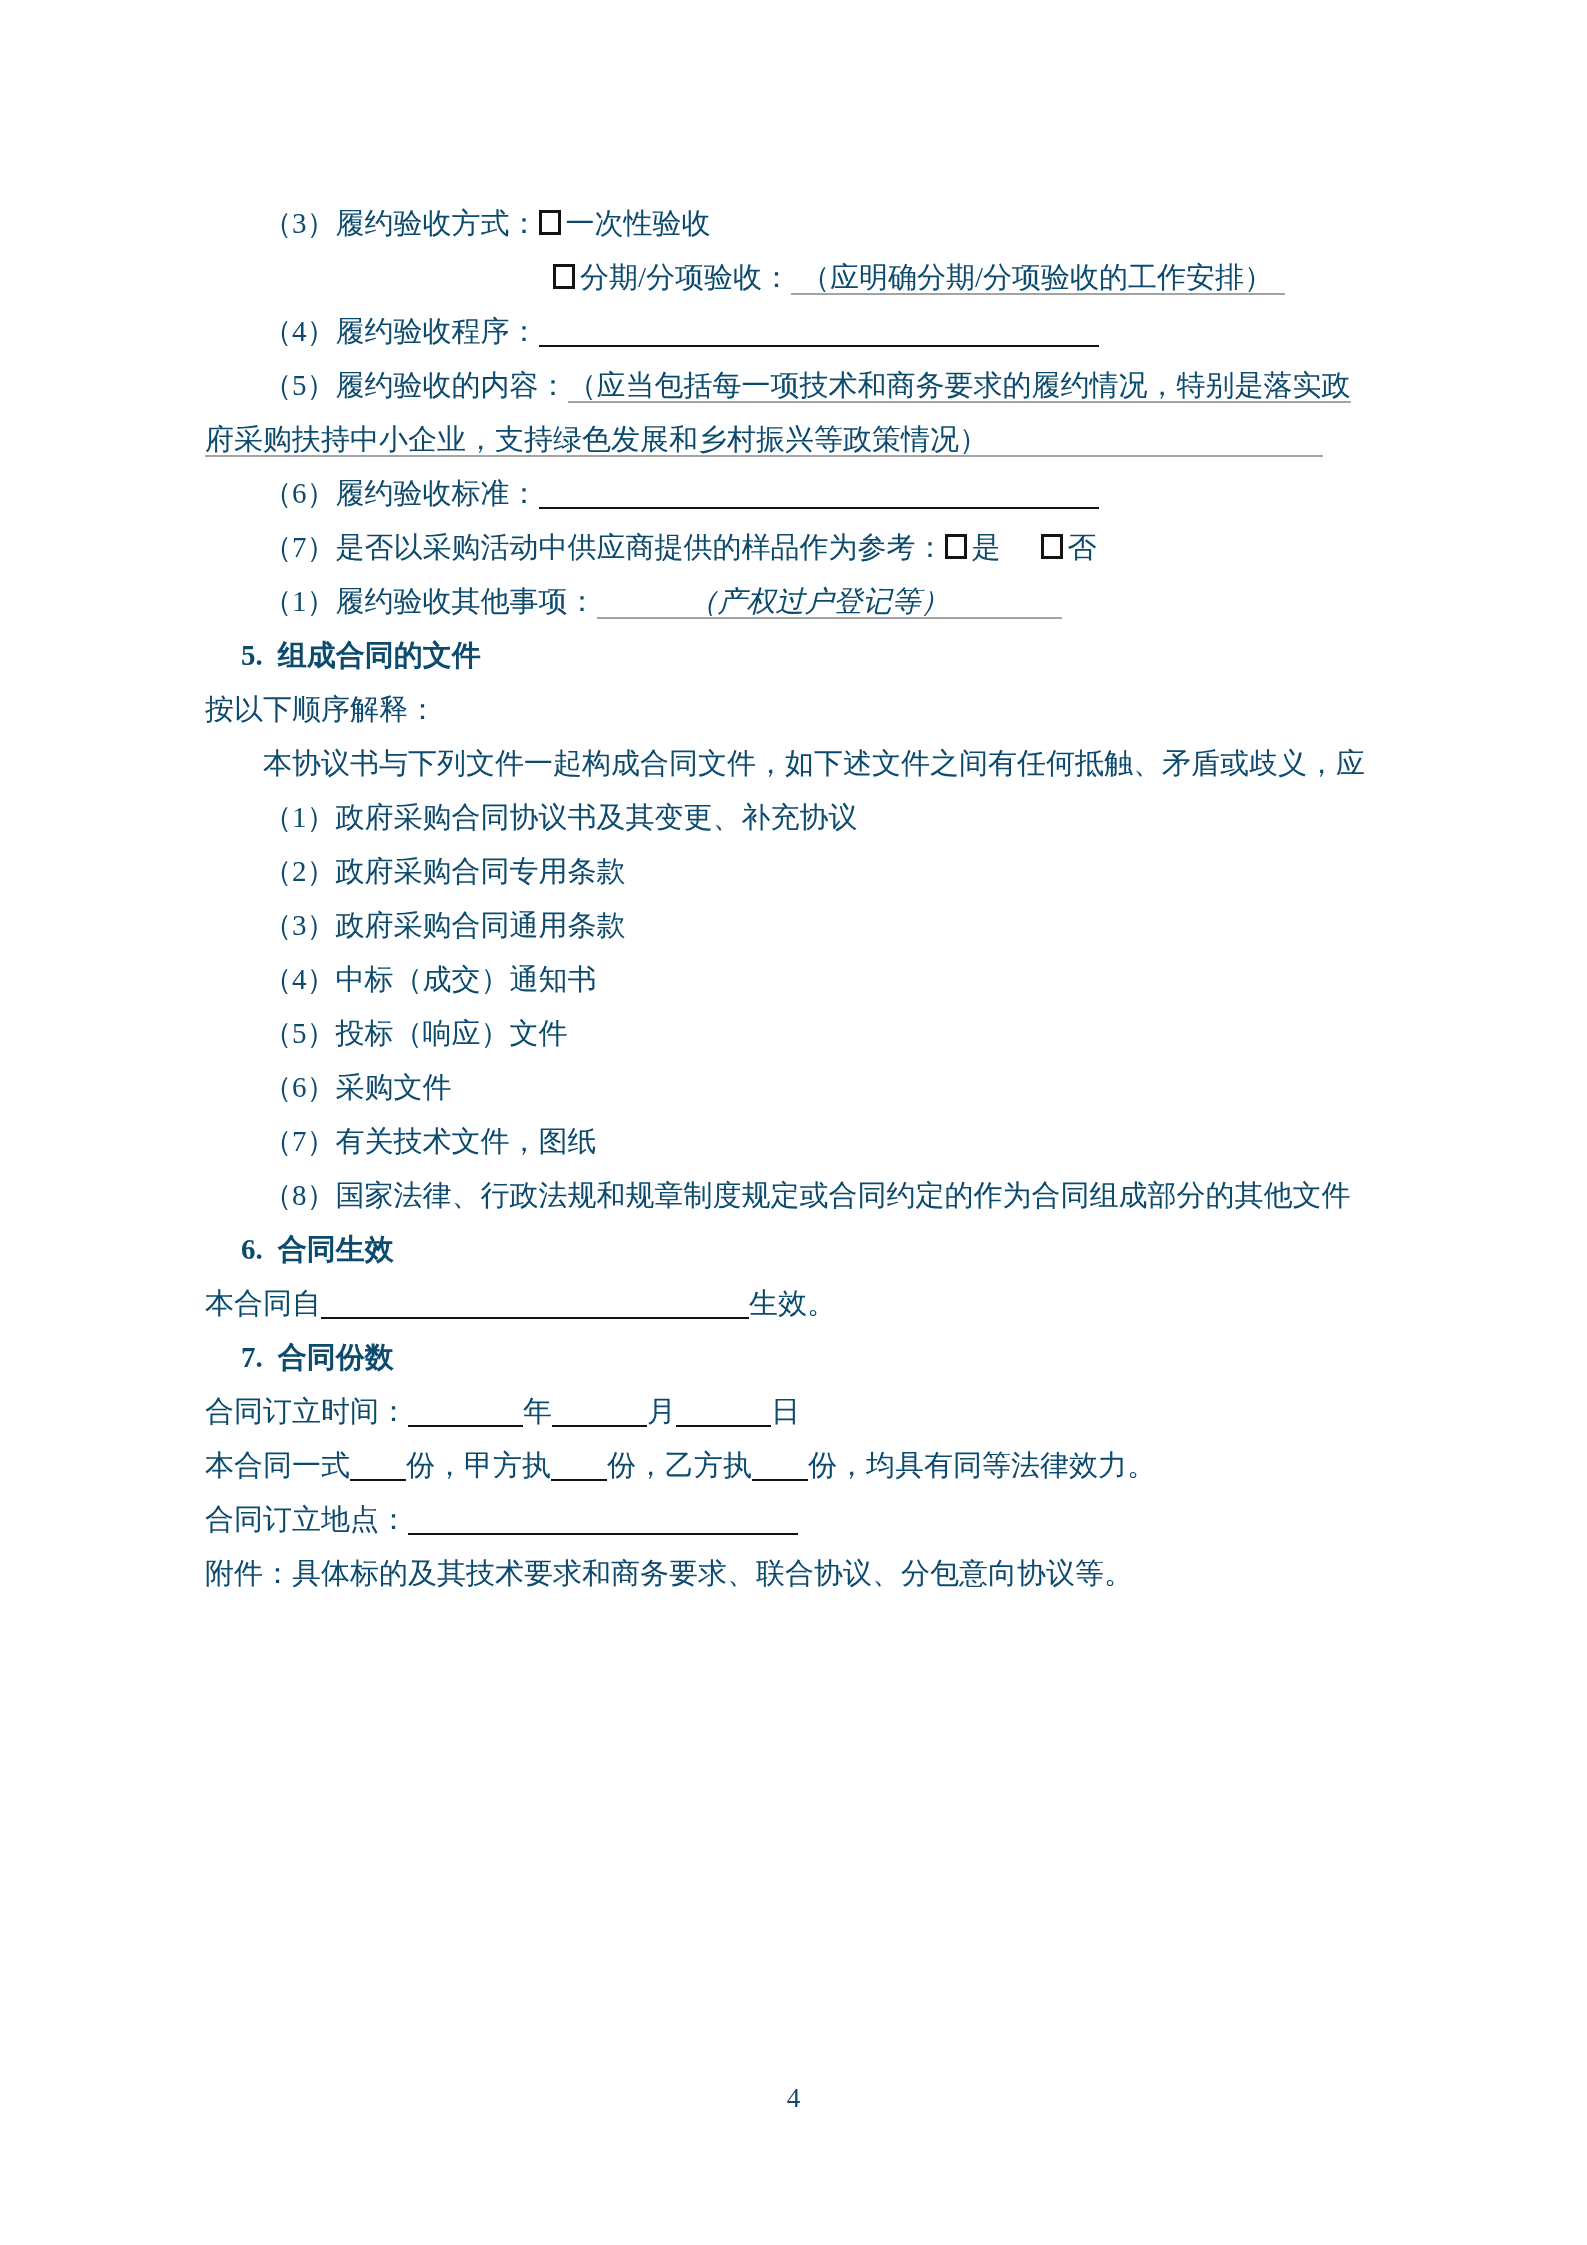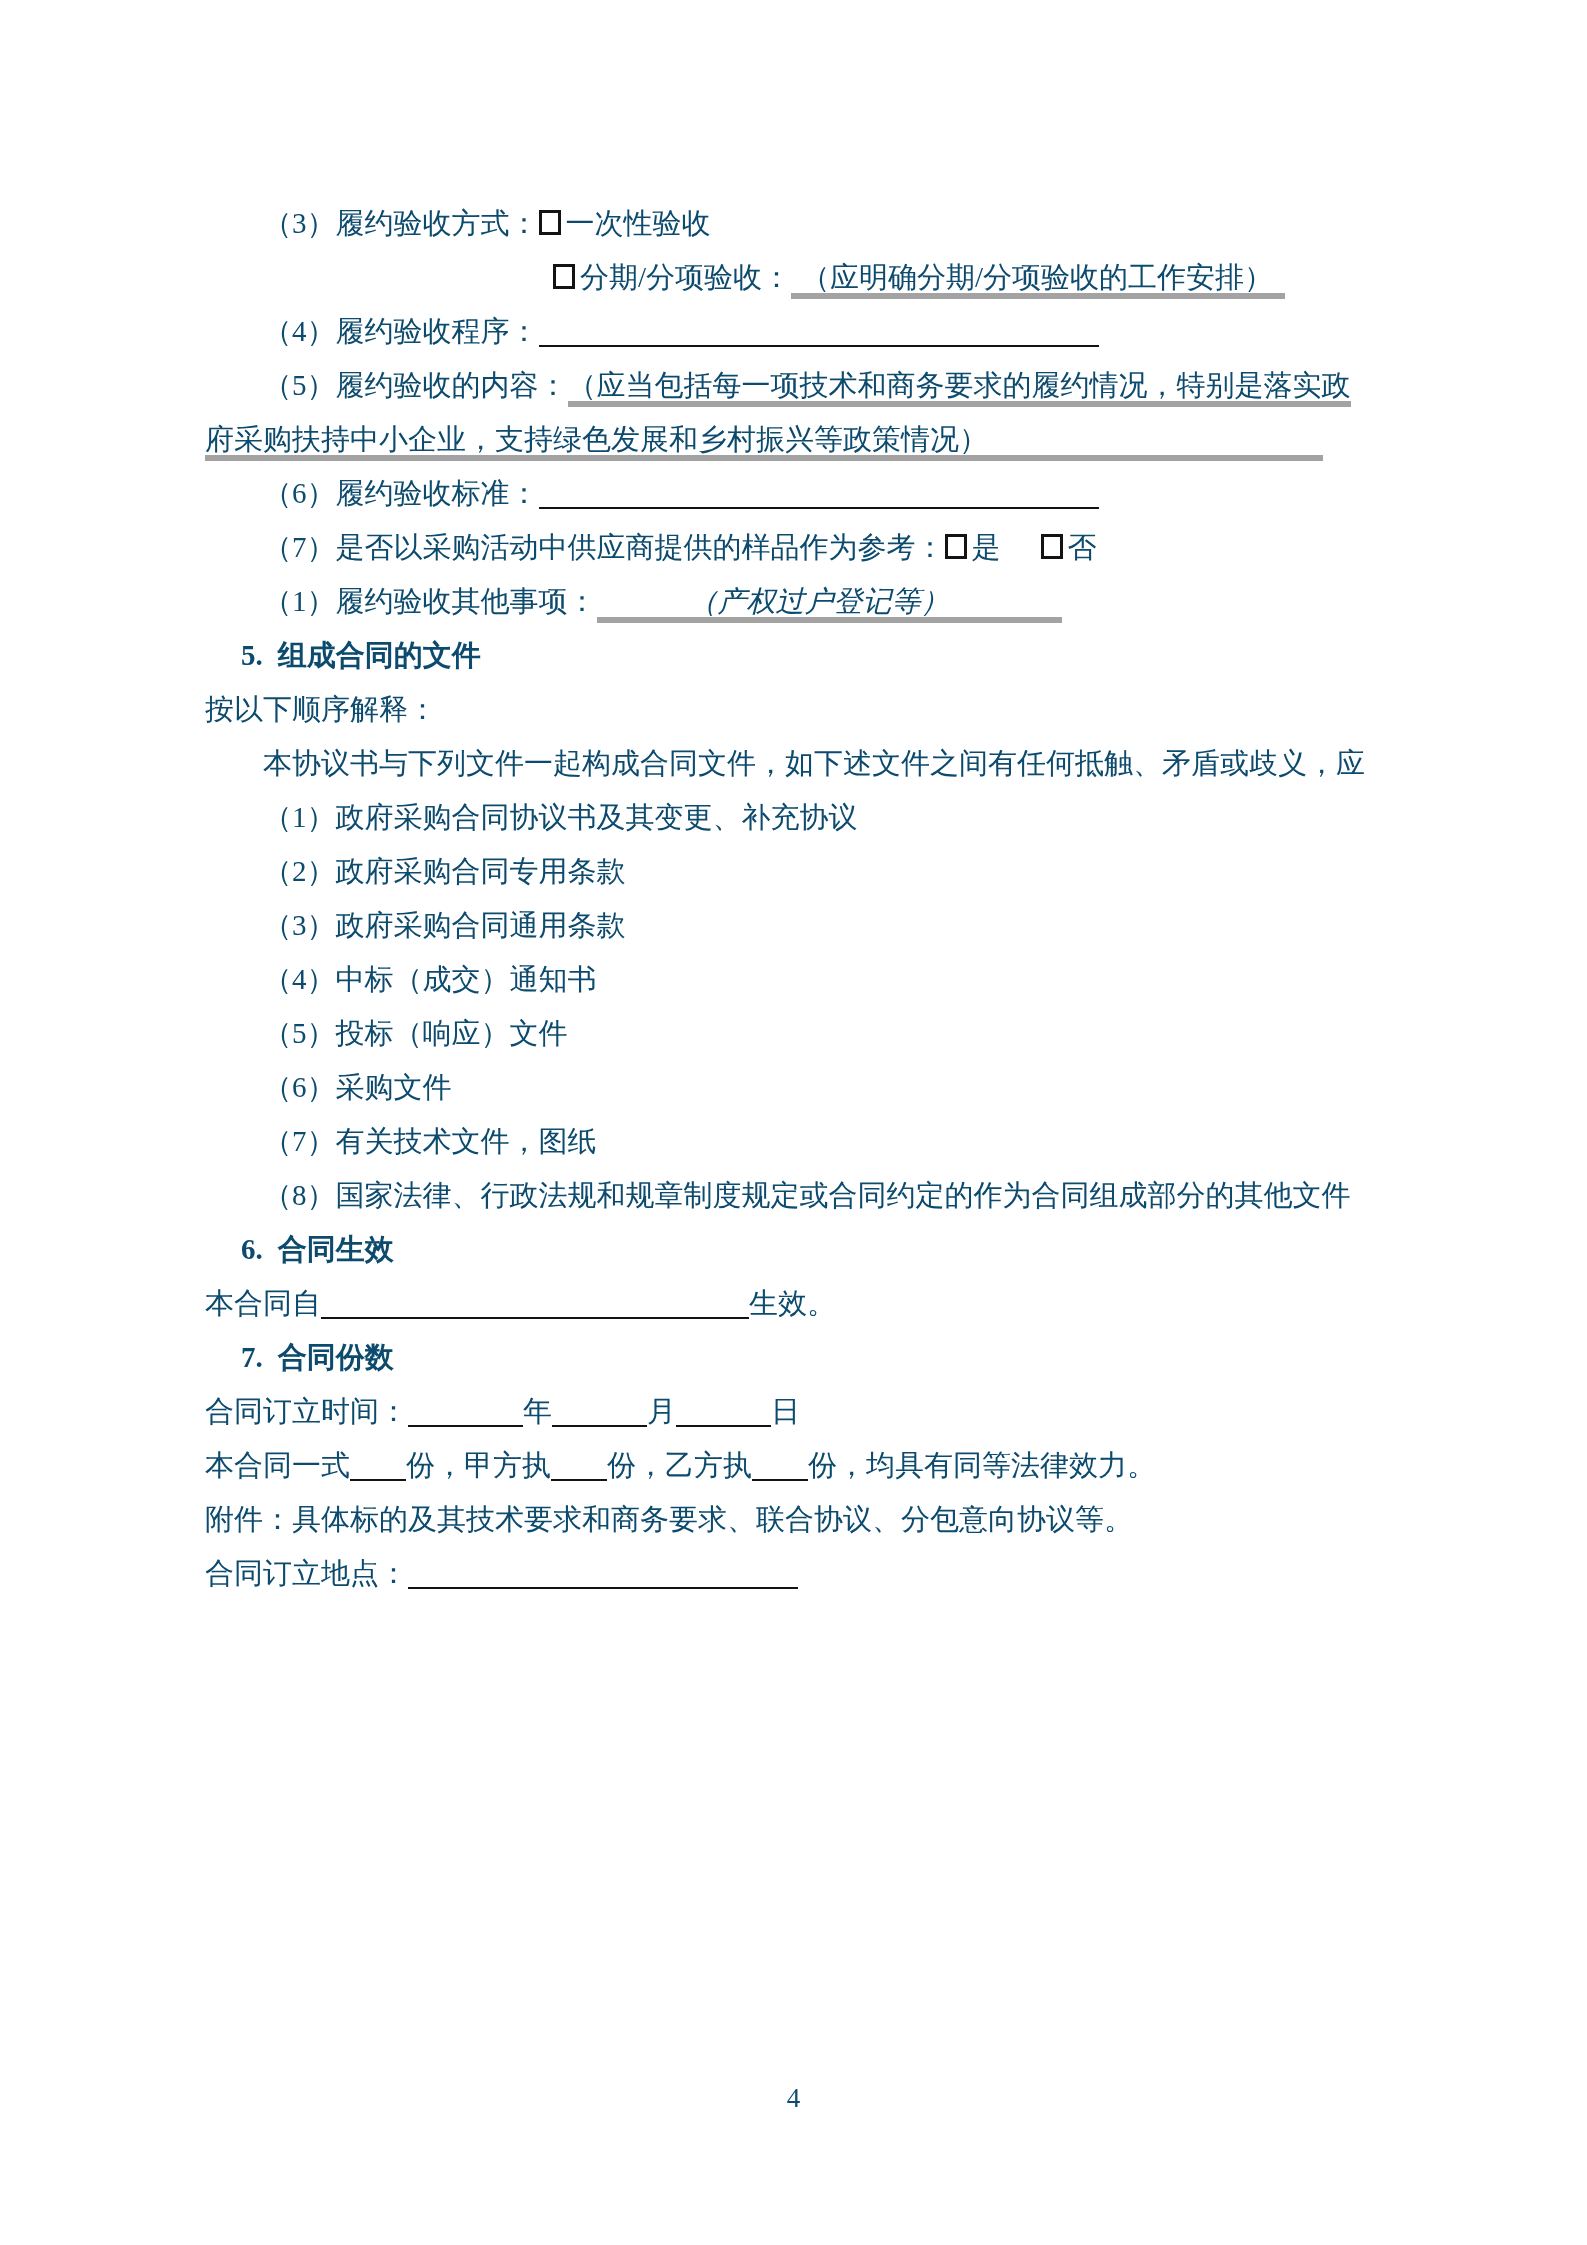--- a/index.html
+++ b/index.html
@@ -11,21 +11,21 @@
     color:#0c4a6e;
     font-family:"Liberation Serif","DejaVu Serif",serif;
     font-size:29px;
     overflow:hidden;
   }
   .content { position:absolute; left:205px; top:196px; width:1210px; }
   .line { margin:0; line-height:54px; white-space:nowrap; }
   .indent { padding-left:58px; }
   .h { font-weight:bold; padding-left:36px; }
   .h .t { margin-left:15px; }
-  .u { border-bottom:6px solid #a3a3a3; }
+  .u { border-bottom:2px solid #a3a3a3; }
   .blank {
     display:inline-block;
     border-bottom:2px solid #131313;
     height:1.12em;
     vertical-align:text-bottom;
   }
   .cb {
     display:inline-block;
     width:16px; height:19px;
     border:3px solid #131313;
@@ -78,20 +78,20 @@
     <p class="line h"><span>6.</span><span class="t">合同生效</span></p>
 
     <p class="line"><span>本合同自</span><span class="blank" style="width:428px;"></span><span>生效。</span></p>
 
     <p class="line h"><span>7.</span><span class="t">合同份数</span></p>
 
     <p class="line"><span>合同订立时间：</span><span class="blank" style="width:115px;"></span><span>年</span><span class="blank" style="width:95px;"></span><span>月</span><span class="blank" style="width:95px;"></span><span>日</span></p>
 
     <p class="line"><span>本合同一式</span><span class="blank" style="width:56px;"></span><span>份，甲方执</span><span class="blank" style="width:56px;"></span><span>份，乙方执</span><span class="blank" style="width:56px;"></span><span>份，均具有同等法律效力。</span></p>
 
+    <p class="line"><span>合同订立地点：</span><span class="blank" style="width:390px;"></span></p>
+
     <p class="line">附件：具体标的及其技术要求和商务要求、联合协议、分包意向协议等。</p>
-
-    <p class="line"><span>合同订立地点：</span><span class="blank" style="width:390px;"></span></p>
 
   </div>
 
   <div class="pagenum">4</div>
 </div>
 
 </body></html>

